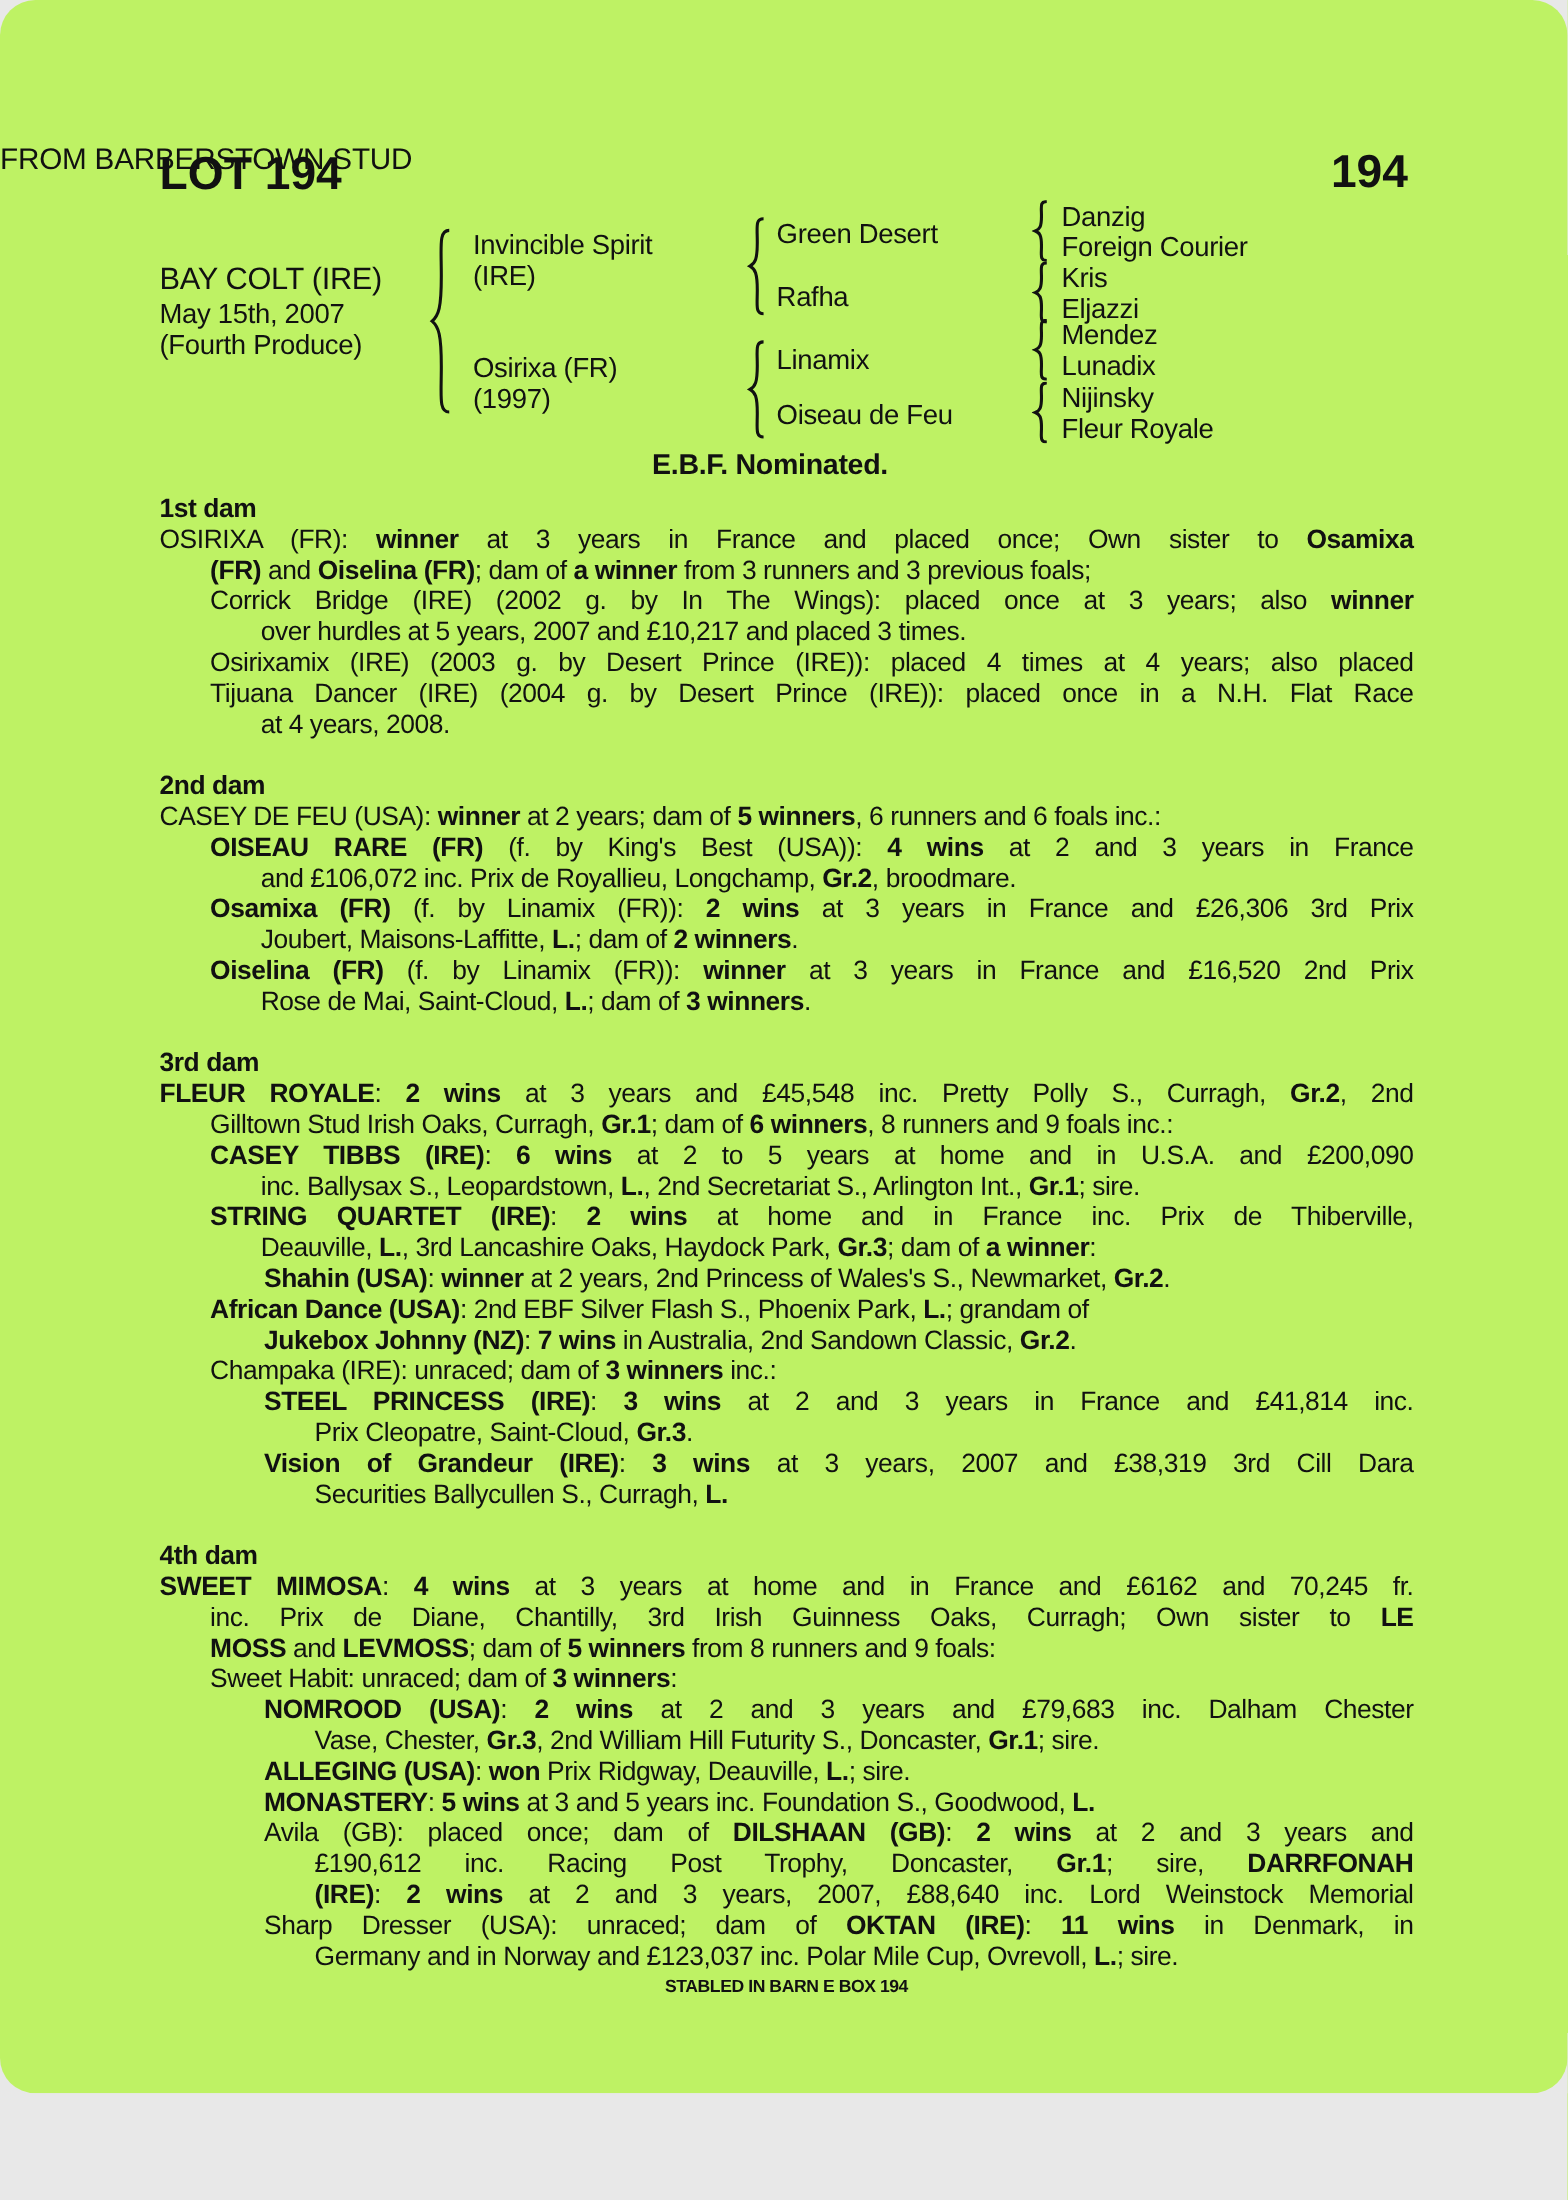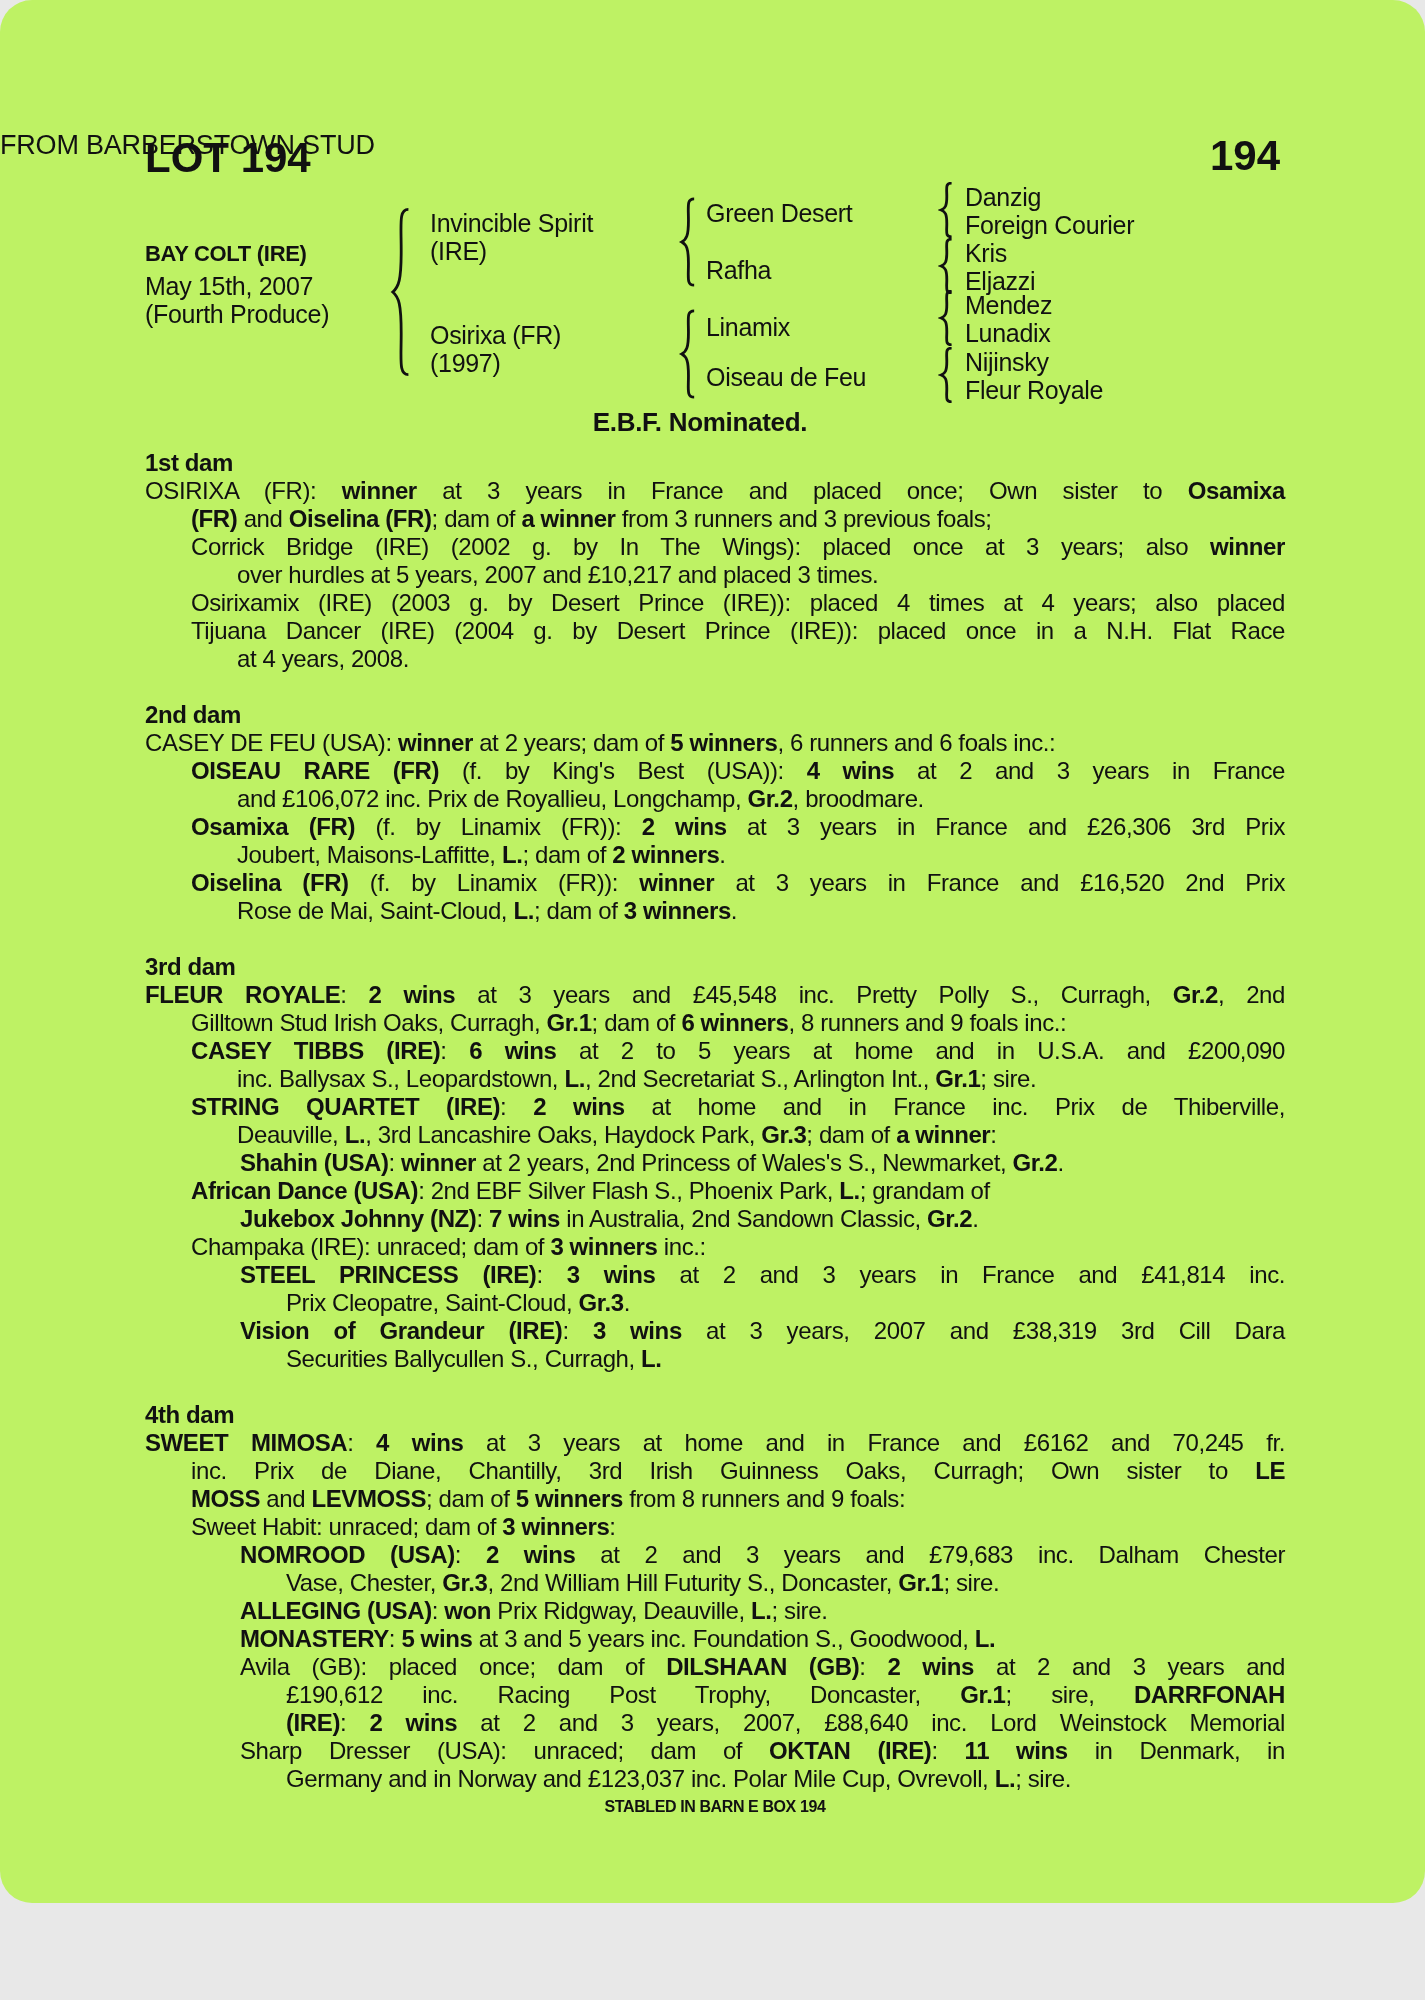--- a/index.html
+++ b/index.html
@@ -9,21 +9,21 @@
     margin:0 auto;
     border-radius:32px;
   }
   
   .lot-label{position:absolute;left:145px;top:134px;font-size:42px;font-weight:bold;letter-spacing:0;}
   .consignor{position:absolute;left:0;top:130px;width:1400px;text-align:left;font-size:27px;letter-spacing:-0.2px;}
   .page-num{position:absolute;left:1100px;top:132px;width:180px;text-align:right;font-size:42px;font-weight:bold;}
   
   .ped{position:absolute;left:0;top:0;width:1425px;font-size:25px;letter-spacing:-0.3px;line-height:28px;}
   .ped .cell{position:absolute;white-space:nowrap;}
-  .horse-name{font-weight:bold;font-size:22px;}
+  .horse-name{font-weight:normal;font-size:28px;}
   .brace{position:absolute;}
   .brace svg{display:block;}
   .ebf{position:absolute;left:0;top:408px;width:1400px;text-align:center;font-weight:bold;font-size:26px;}
   
   #body{
     position:absolute;left:145px;top:449px;width:1140px;
     font-size:24px;line-height:28px;letter-spacing:-0.4px;
   }
   .sec-head{font-weight:bold;margin-top:28px;}
   section:first-of-type .sec-head{margin-top:0;}

